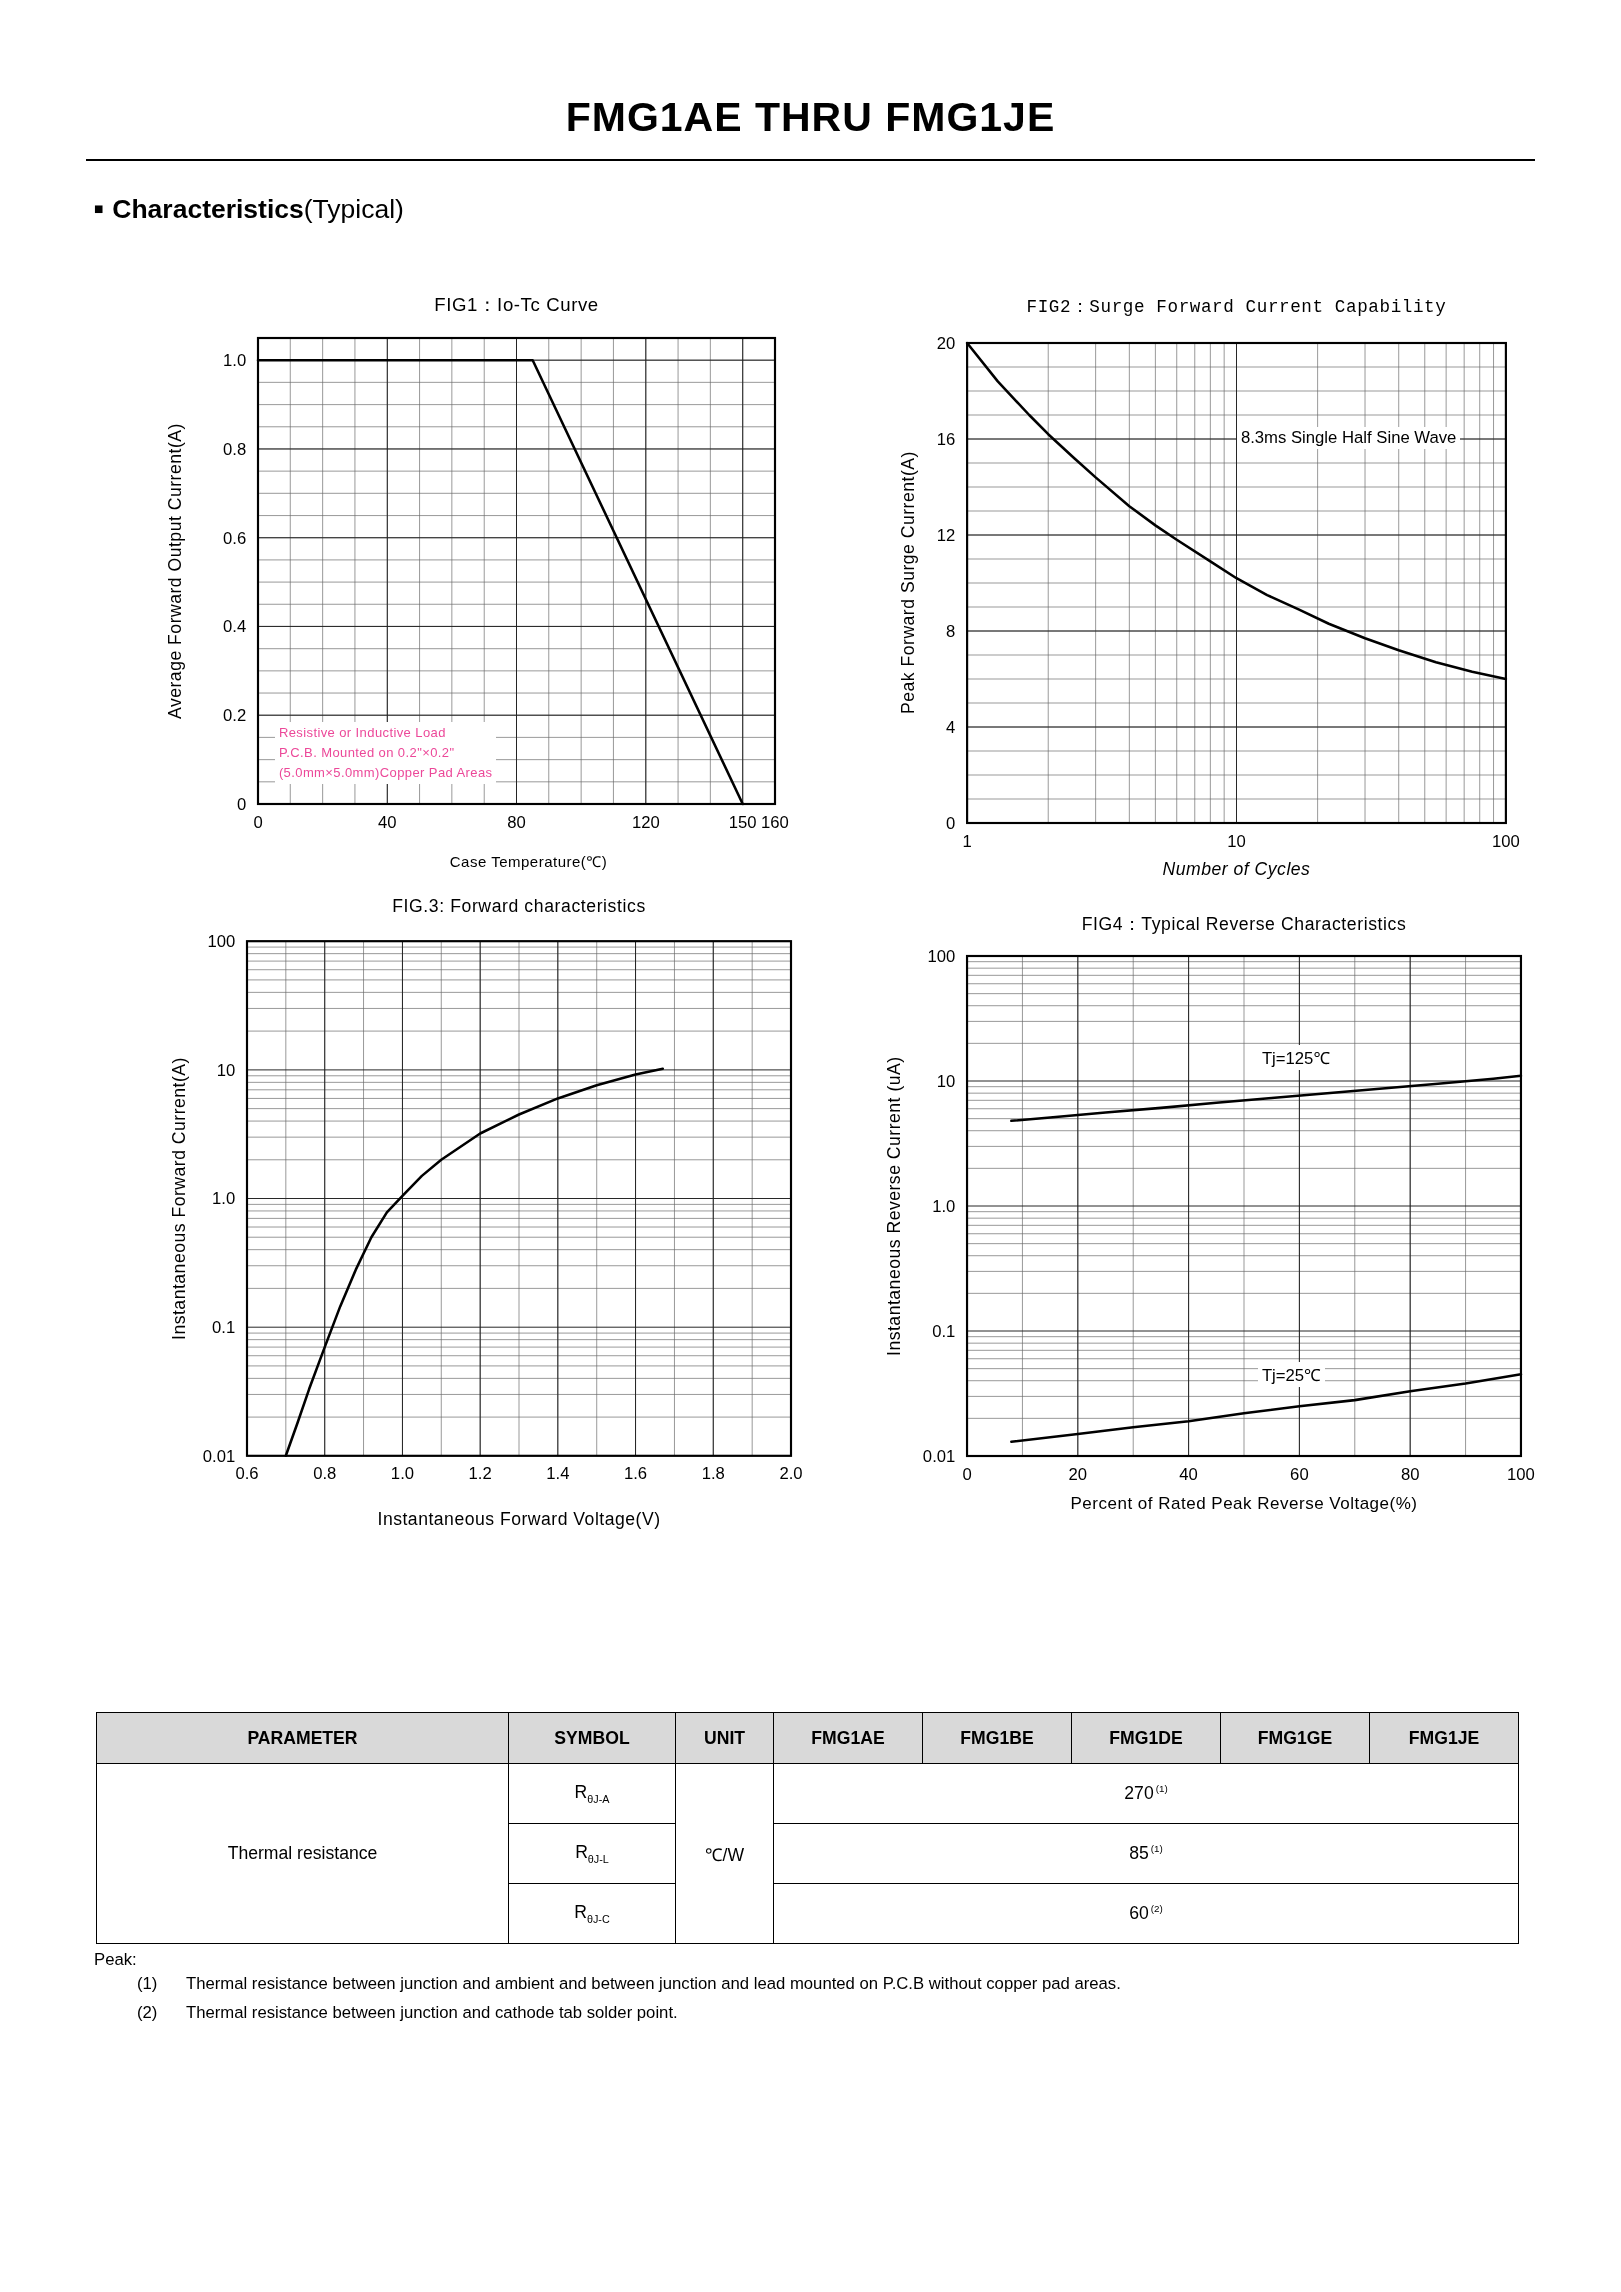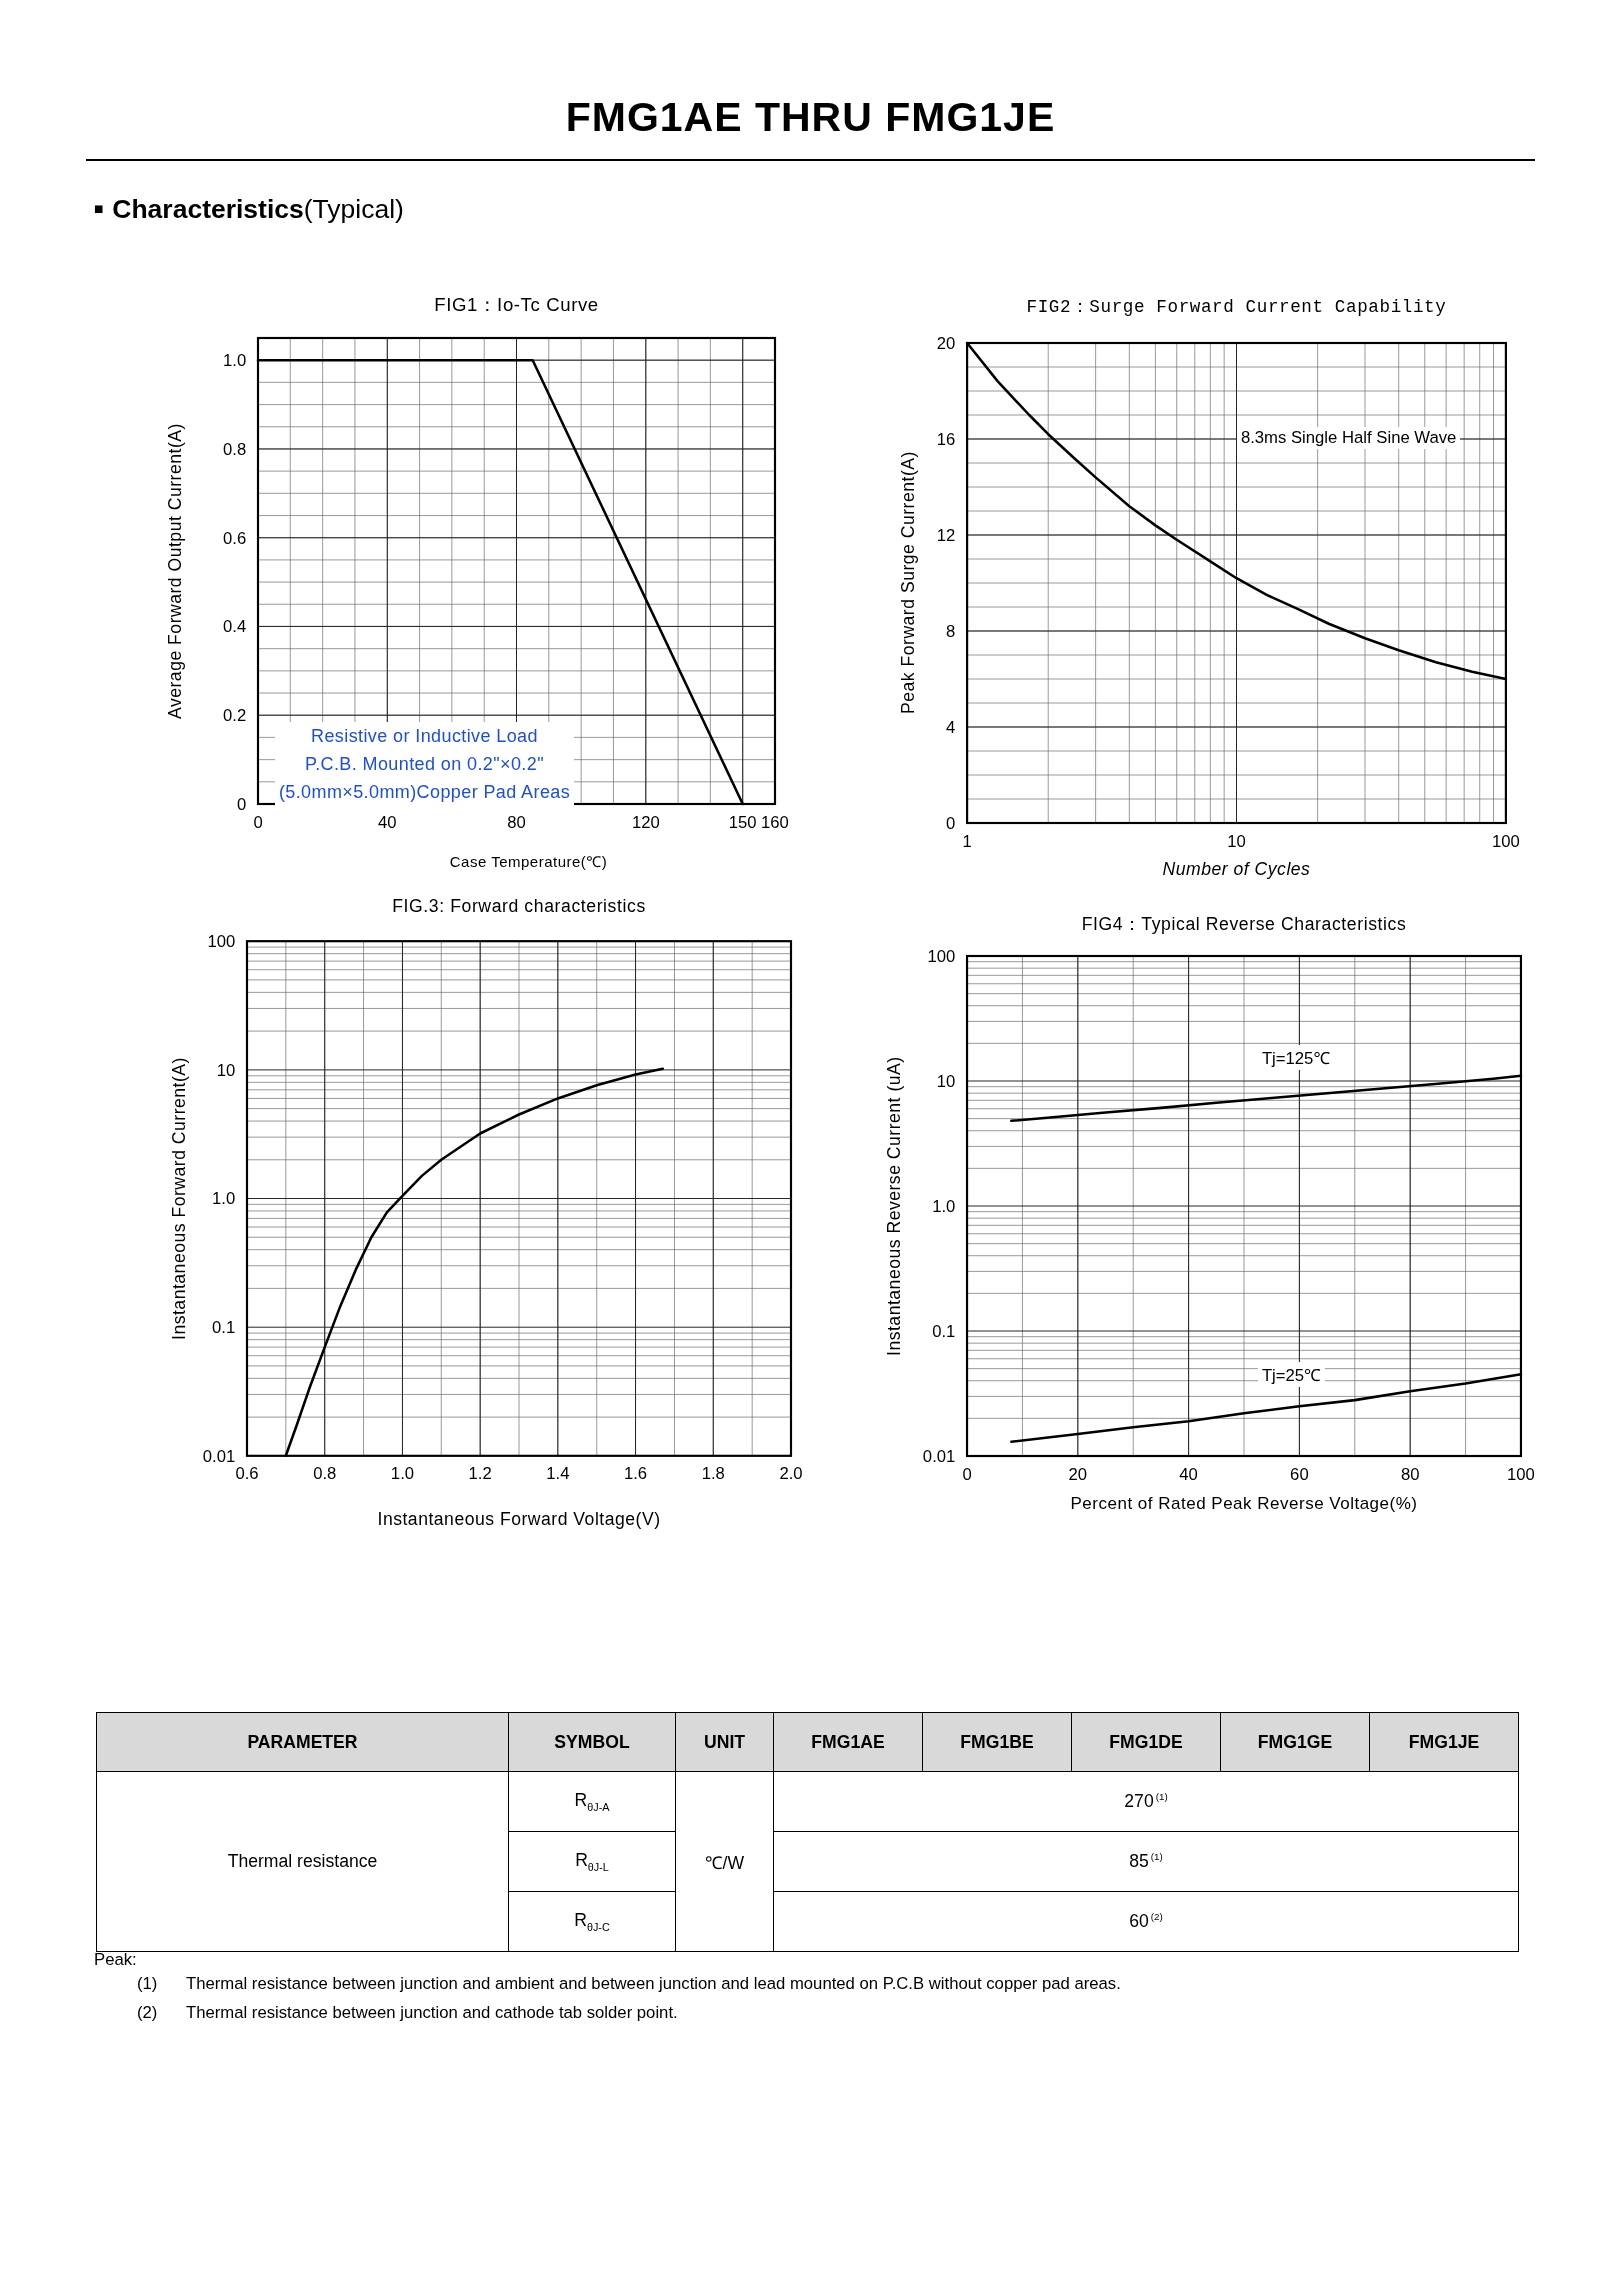--- a/index.html
+++ b/index.html
@@ -16,31 +16,31 @@
   .sec-heading .bullet { font-size:15.7px; vertical-align:3.9px; margin-right:8.8px; }
   .sec-heading .n { font-weight:normal; }
 
   .chart-title { position:absolute; text-align:center; font-size:18.6px; letter-spacing:0.6px; }
   .xlab { position:absolute; text-align:center; font-size:17.6px; letter-spacing:0.5px; }
   .ylab { position:absolute; width:25.5px; writing-mode:vertical-rl; transform:rotate(180deg);
     text-align:center; font-size:17.6px; letter-spacing:0.5px; }
   .plot { position:absolute; overflow:visible; }
   svg text { font-family:"Liberation Sans", sans-serif; fill:#000; }
   .anno { position:absolute; background:#fff; font-size:16.7px; padding:1px 3.9px; }
-  .fig1-anno { font-size:18px; color:#1d4ed8; line-height:1.55; letter-spacing:0.4px;text-align:center; }
+  .fig1-anno { font-size:13px; color:#ec4899; line-height:1.55; letter-spacing:0.4px; }
 
   .sec2 { position:absolute; left:94px; top:1666px; font-size:26.5px; font-weight:bold; }
   .sec2 .bullet2 { font-size:16.7px; vertical-align:3.9px; margin-right:2px; }
   .sec2 .cond { font-weight:normal; font-size:22.5px; margin-left:11.8px; }
   .sec2 .cond sub { font-size:14.7px; }
 
   .ttable-wrap { position:absolute; left:96px; top:1712px; }
   table { border-collapse:collapse; }
   th, td { border:1.6px solid #000; text-align:center; vertical-align:middle; }
-  th { background:#d9d9d9; font-size:17.6px; font-weight:bold; height:59px; }
+  th { background:#d9d9d9; font-size:17.6px; font-weight:bold; height:51px; }
   td { font-size:17.6px; height:60px; }
   sub.symsub { font-size:10.8px; }
   sup.valsup { font-size:9.8px; margin-left:2px; }
 
   .note-label { position:absolute; left:94px; top:1950px; font-size:16.7px; }
   .note-item { position:absolute; left:137px; font-size:16.7px; display:flex; }
   .note-num { width:49px; flex:0 0 auto; }
   .footer { position:absolute; top:2168px; left:0; width:100%; text-align:center; font-size:19.6px; }
 </style>
 </head>

